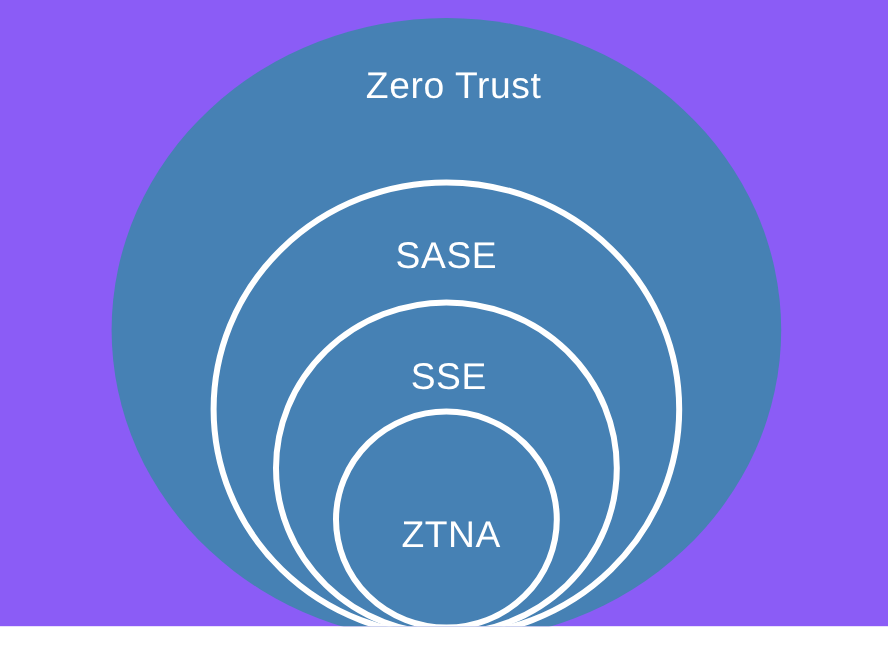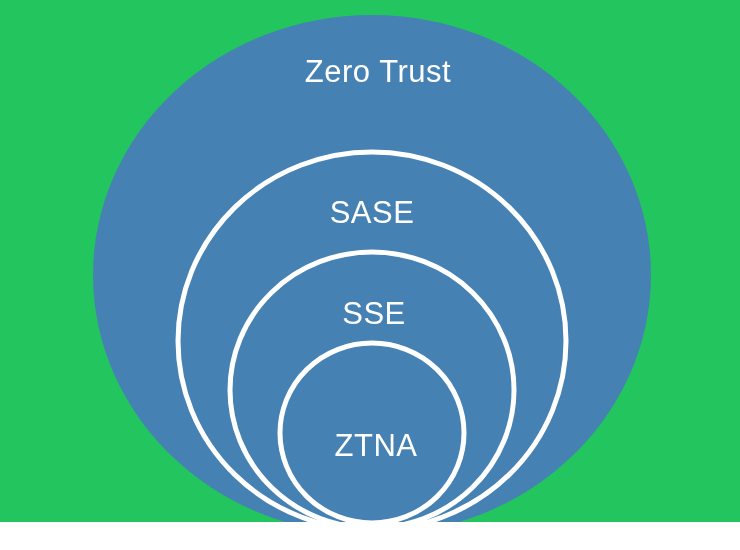--- a/index.html
+++ b/index.html
@@ -4,21 +4,21 @@
 <style>
   html, body {
     margin: 0;
     padding: 0;
     background: #ffffff;
   }
   .stage {
     position: relative;
     width: 740px;
     height: 522px;
-    background: #22c55e;
+    background: #8b5cf6;
     overflow: hidden;
     font-family: "Liberation Sans", sans-serif;
   }
   svg {
     display: block;
     width: 740px;
     height: 550px;
   }
   .ring-label {
     font-family: "Liberation Sans", sans-serif;

